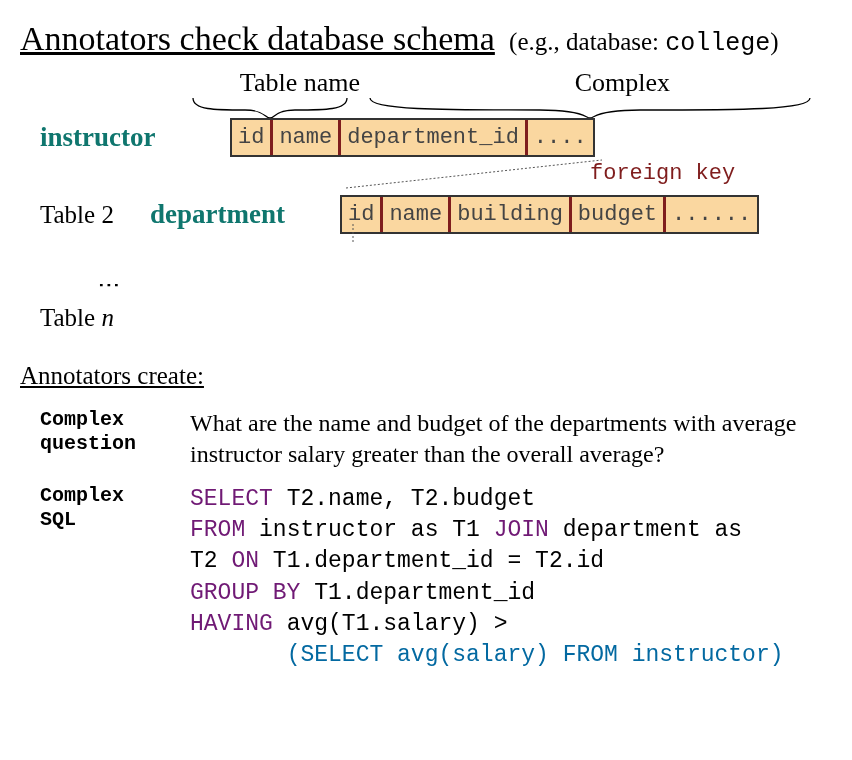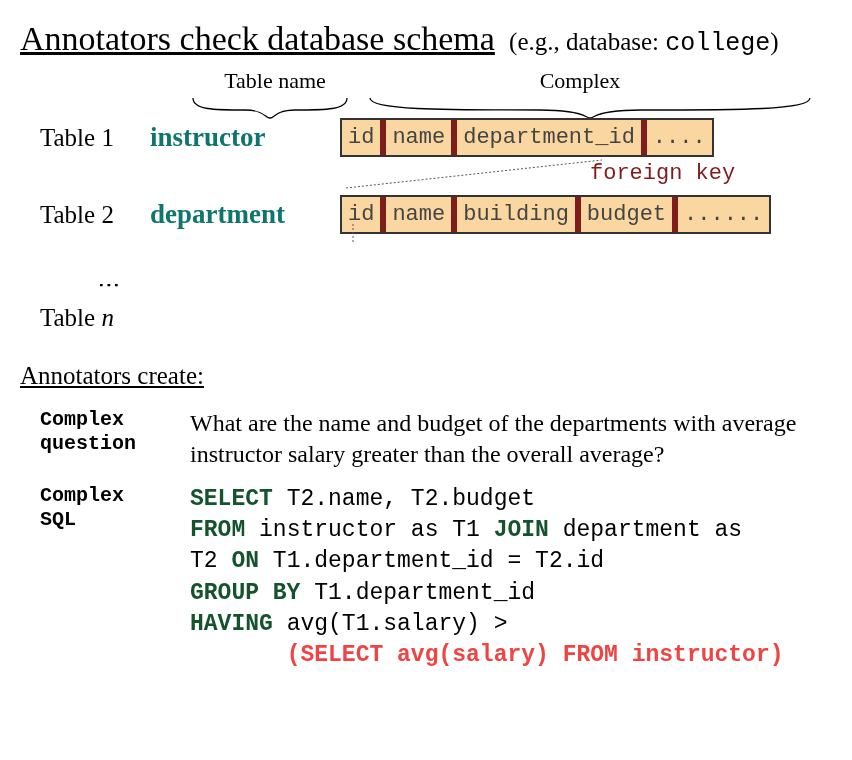--- a/index.html
+++ b/index.html
@@ -26,22 +26,22 @@
     text-decoration: none;
     margin-left: 8px;
   }
   .braces-row {
     position: relative;
     height: 50px;
     margin-top: 10px;
   }
   .brace-label {
     position: absolute;
-    font-size: 22px;
-    text-align: center;
+    font-size: 26px;
+    text-align: right;
   }
   .brace-svg {
     position: absolute;
   }
   .schema-area {
     position: relative;
     padding-left: 20px;
   }
   .table-row {
     display: flex;
@@ -64,21 +64,21 @@
   .cols {
     display: flex;
     border: 2px solid #333;
     background: #fad7a0;
   }
   .cell {
     font-family: 'Courier New', monospace;
     font-size: 22px;
     padding: 5px 6px;
     color: #444;
-    border-right: 6px solid #7f1d1d;
+    border-right: 3px solid #7f1d1d;
     white-space: nowrap;
   }
   .cell:last-child { border-right: none; }
   .vdots {
     font-size: 22px;
     margin: 4px 0 4px 56px;
     writing-mode: vertical-lr;
     letter-spacing: 2px;
   }
   .table-n {
@@ -111,22 +111,22 @@
   .qtext {
     font-size: 24px;
     line-height: 1.3;
   }
   .sql {
     font-family: 'Courier New', monospace;
     font-size: 23px;
     line-height: 1.35;
     white-space: pre;
   }
-  .sql .kw { color: #14532d; font-weight: bold; }
-  .sql .sub { color: #ef4444; font-weight: bold; }
+  .sql .kw { color: #701a75; font-weight: normal; }
+  .sql .sub { color: #0369a1; font-weight: normal; }
   .heading2 {
     font-size: 25px;
     text-decoration: underline;
     margin-top: 30px;
     margin-bottom: 18px;
   }
   .fk-line, .pk-line { position:absolute; }
 </style>
 </head>
 <body>
@@ -146,21 +146,20 @@
     <path d="M 8 2 C 8 14, 30 14, 60 14 C 80 14, 80 22, 85 22 C 90 22, 90 14, 110 14 C 140 14, 162 14, 162 2" stroke="#000" fill="none" stroke-width="1.3"></path>
   </svg>
 
   <svg class="brace-svg" style="left:340px; top:28px;" width="460" height="26">
     <path d="M 10 2 C 10 14, 80 14, 180 14 C 225 14, 225 22, 230 22 C 235 22, 235 14, 280 14 C 380 14, 450 14, 450 2" stroke="#000" fill="none" stroke-width="1.3"></path>
   </svg>
 </div>
 
 <div class="schema-area">
   <div class="table-row">
-    <div class="tlabel">Table 1</div>
     <div class="tname">instructor</div>
     <div class="cols">
       <div class="cell">id</div>
       <div class="cell">name</div>
       <div class="cell">department_id</div>
       <div class="cell">....</div>
     </div>
   </div>
 
   <div class="annotation" style="left:570px; top:44px;">foreign key</div>

